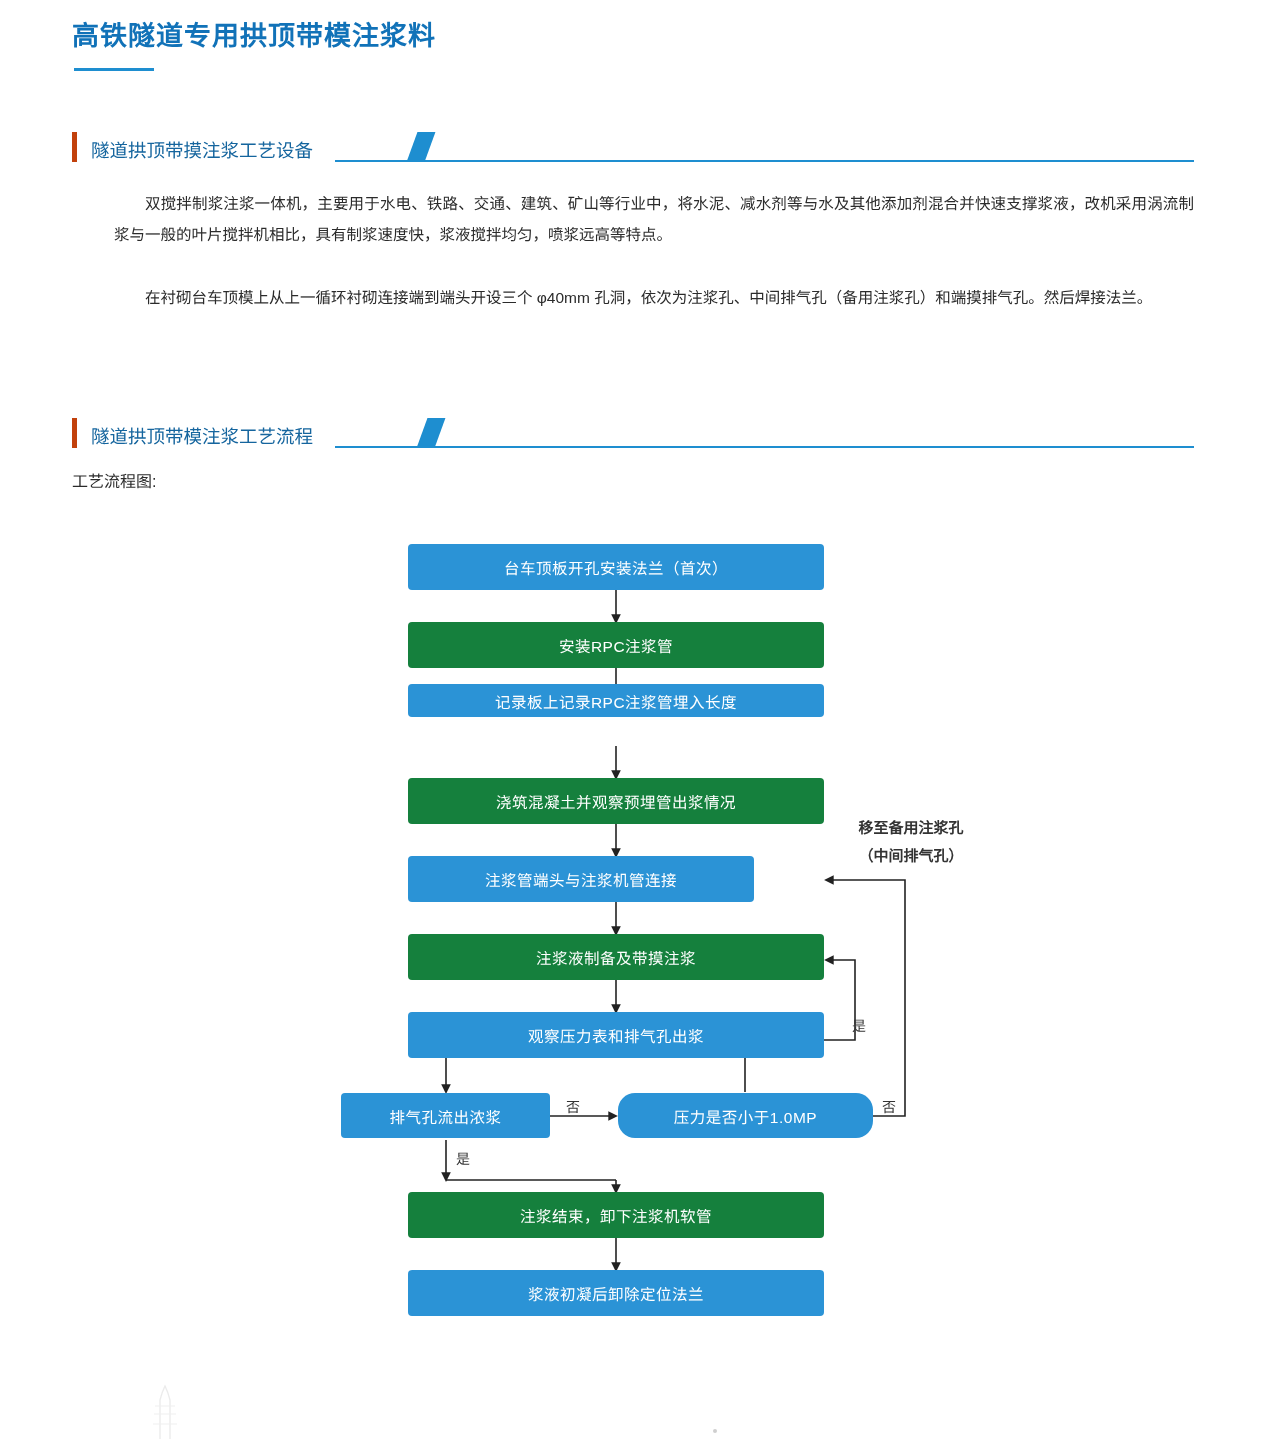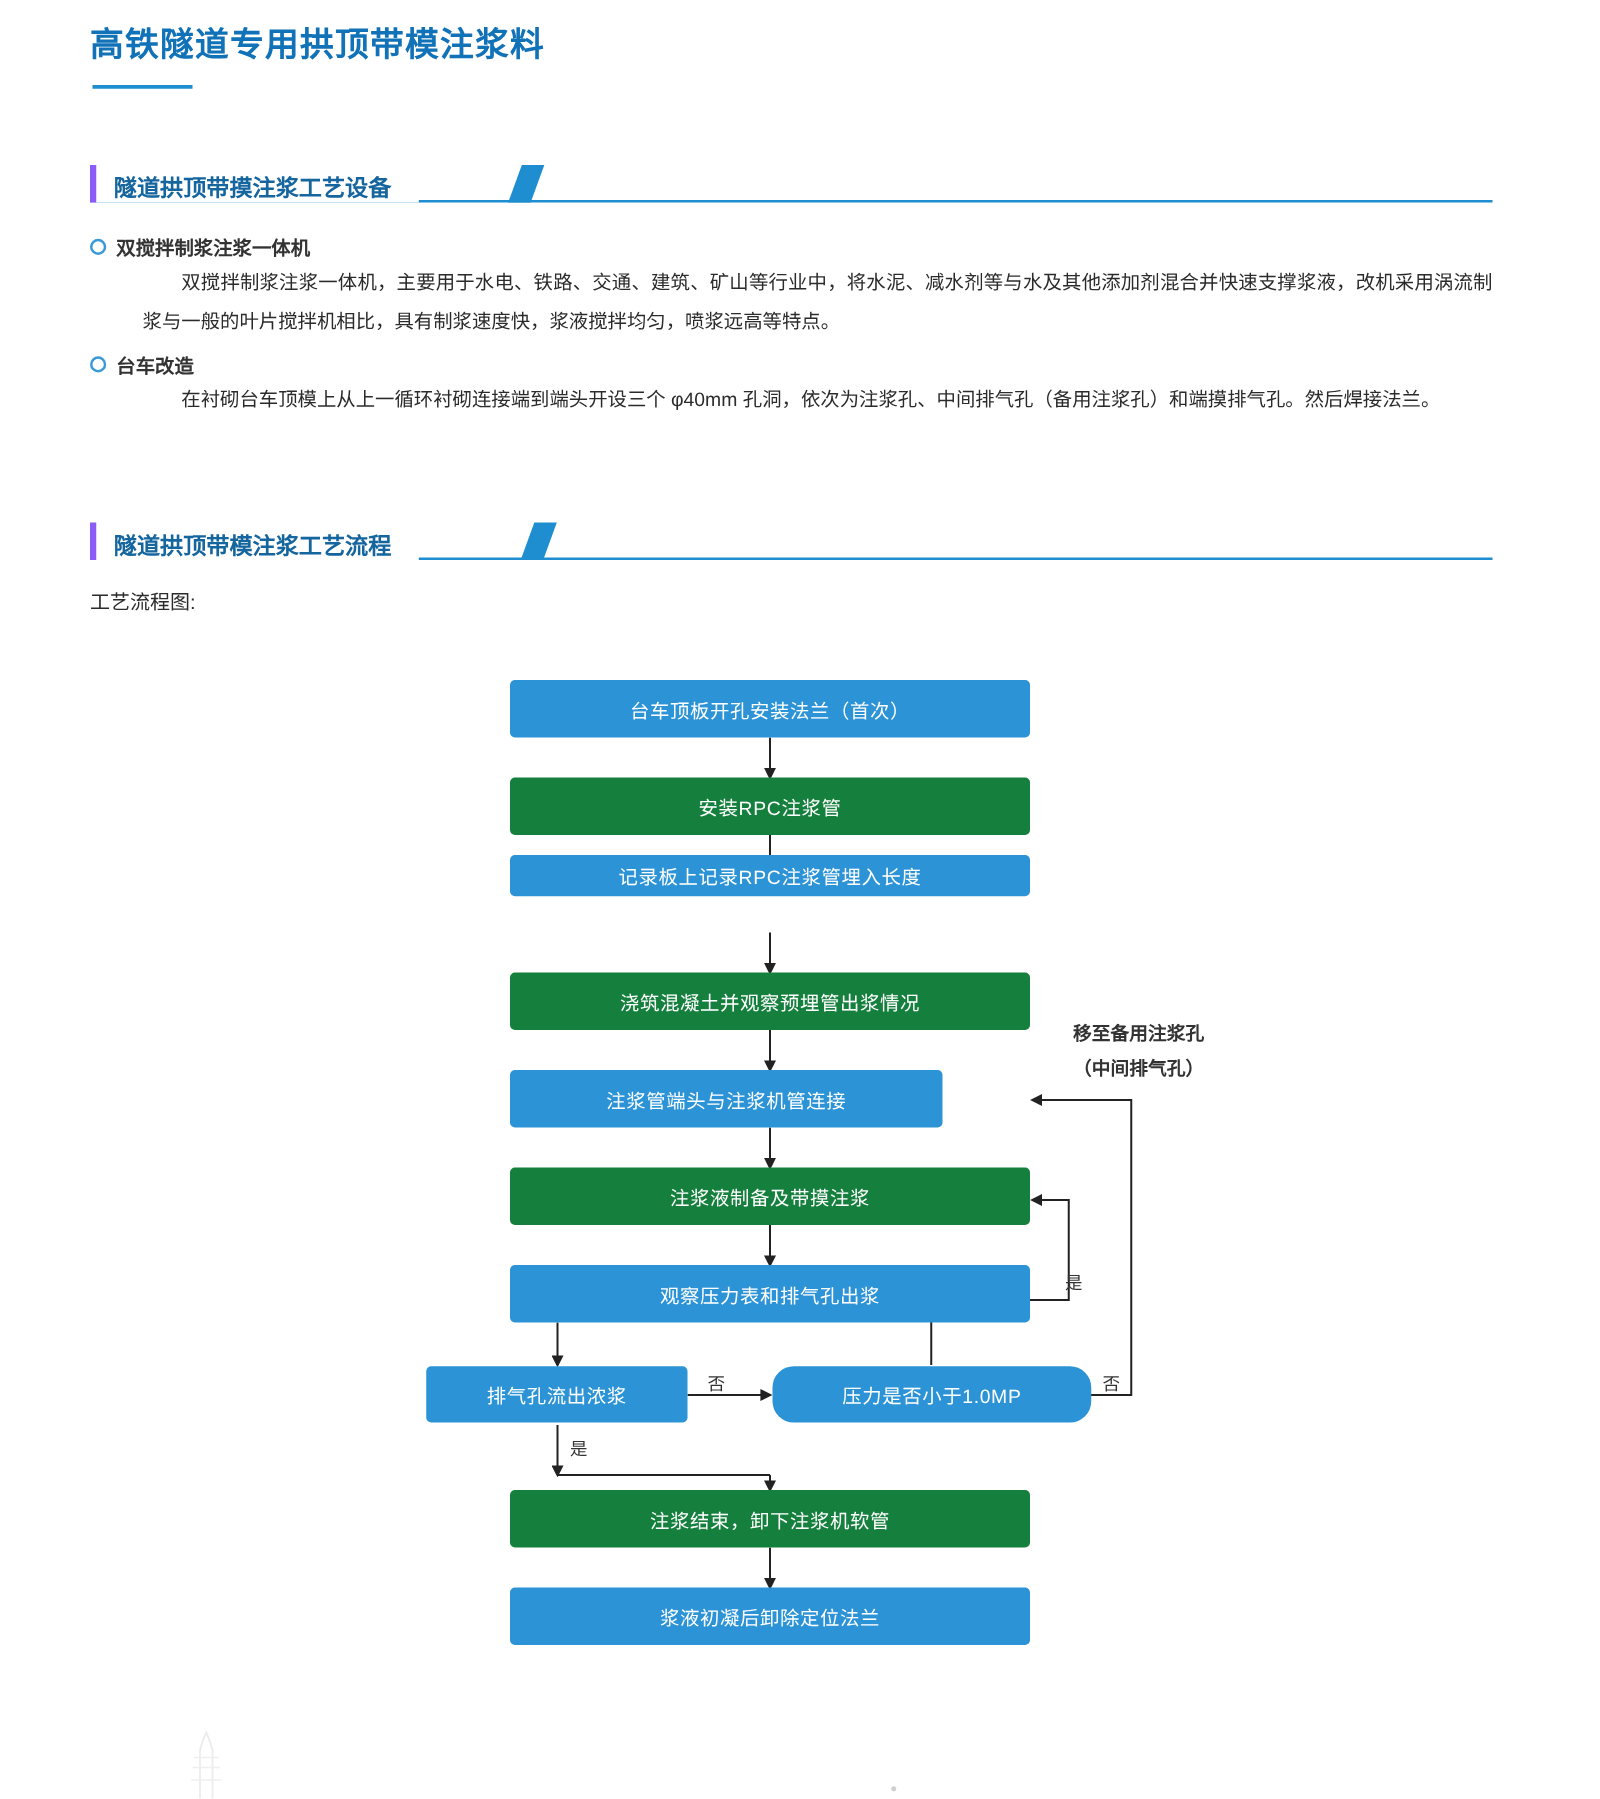--- a/index.html
+++ b/index.html
@@ -49,24 +49,24 @@
     left: 72px;
     width: 1122px;
     height: 30px;
   }
   .section-header .tab {
     position: absolute;
     left: 0;
     top: 0;
     height: 30px;
     background: #ffffff;
-    border-left: 5px solid #8b5cf6;
+    border-left: 5px solid #c2410c;
     padding: 3px 22px 0 14px;
     font-size: 18.5px;
-    font-weight: bold;
+    font-weight: normal;
     color: #15659e;
     white-space: nowrap;
     z-index: 2;
     display: flex;
     align-items: center;
   }
   .section-header .tab-skew {
     position: absolute;
     top: 0;
     height: 30px;
@@ -198,32 +198,24 @@
   <div class="page-title">高铁隧道专用拱顶带模注浆料</div>
   <div class="title-rule"></div>
 
   <div class="section-header" style="top:132px;">
     <div class="underline"></div>
     <div class="tab-skew" style="left:340px;"></div>
     <div class="tab">隧道拱顶带摸注浆工艺设备</div>
   </div>
 
   <div class="bullet-item" style="top:186px;">
-    <div class="bullet-head">
-      <span class="ring"></span>
-      <span>双搅拌制浆注浆一体机</span>
-    </div>
     <div class="para">双搅拌制浆注浆一体机，主要用于水电、铁路、交通、建筑、矿山等行业中，将水泥、减水剂等与水及其他添加剂混合并快速支撑浆液，改机采用涡流制浆与一般的叶片搅拌机相比，具有制浆速度快，浆液搅拌均匀，喷浆远高等特点。</div>
   </div>
 
   <div class="bullet-item" style="top:280px;">
-    <div class="bullet-head">
-      <span class="ring"></span>
-      <span>台车改造</span>
-    </div>
     <div class="para">在衬砌台车顶模上从上一循环衬砌连接端到端头开设三个 φ40mm 孔洞，依次为注浆孔、中间排气孔（备用注浆孔）和端摸排气孔。然后焊接法兰。</div>
   </div>
 
   <div class="section-header" style="top:418px;">
     <div class="underline"></div>
     <div class="tab-skew" style="left:350px;"></div>
     <div class="tab">隧道拱顶带模注浆工艺流程</div>
   </div>
 
   <div class="sub-label" style="top:468px;">工艺流程图:</div>

